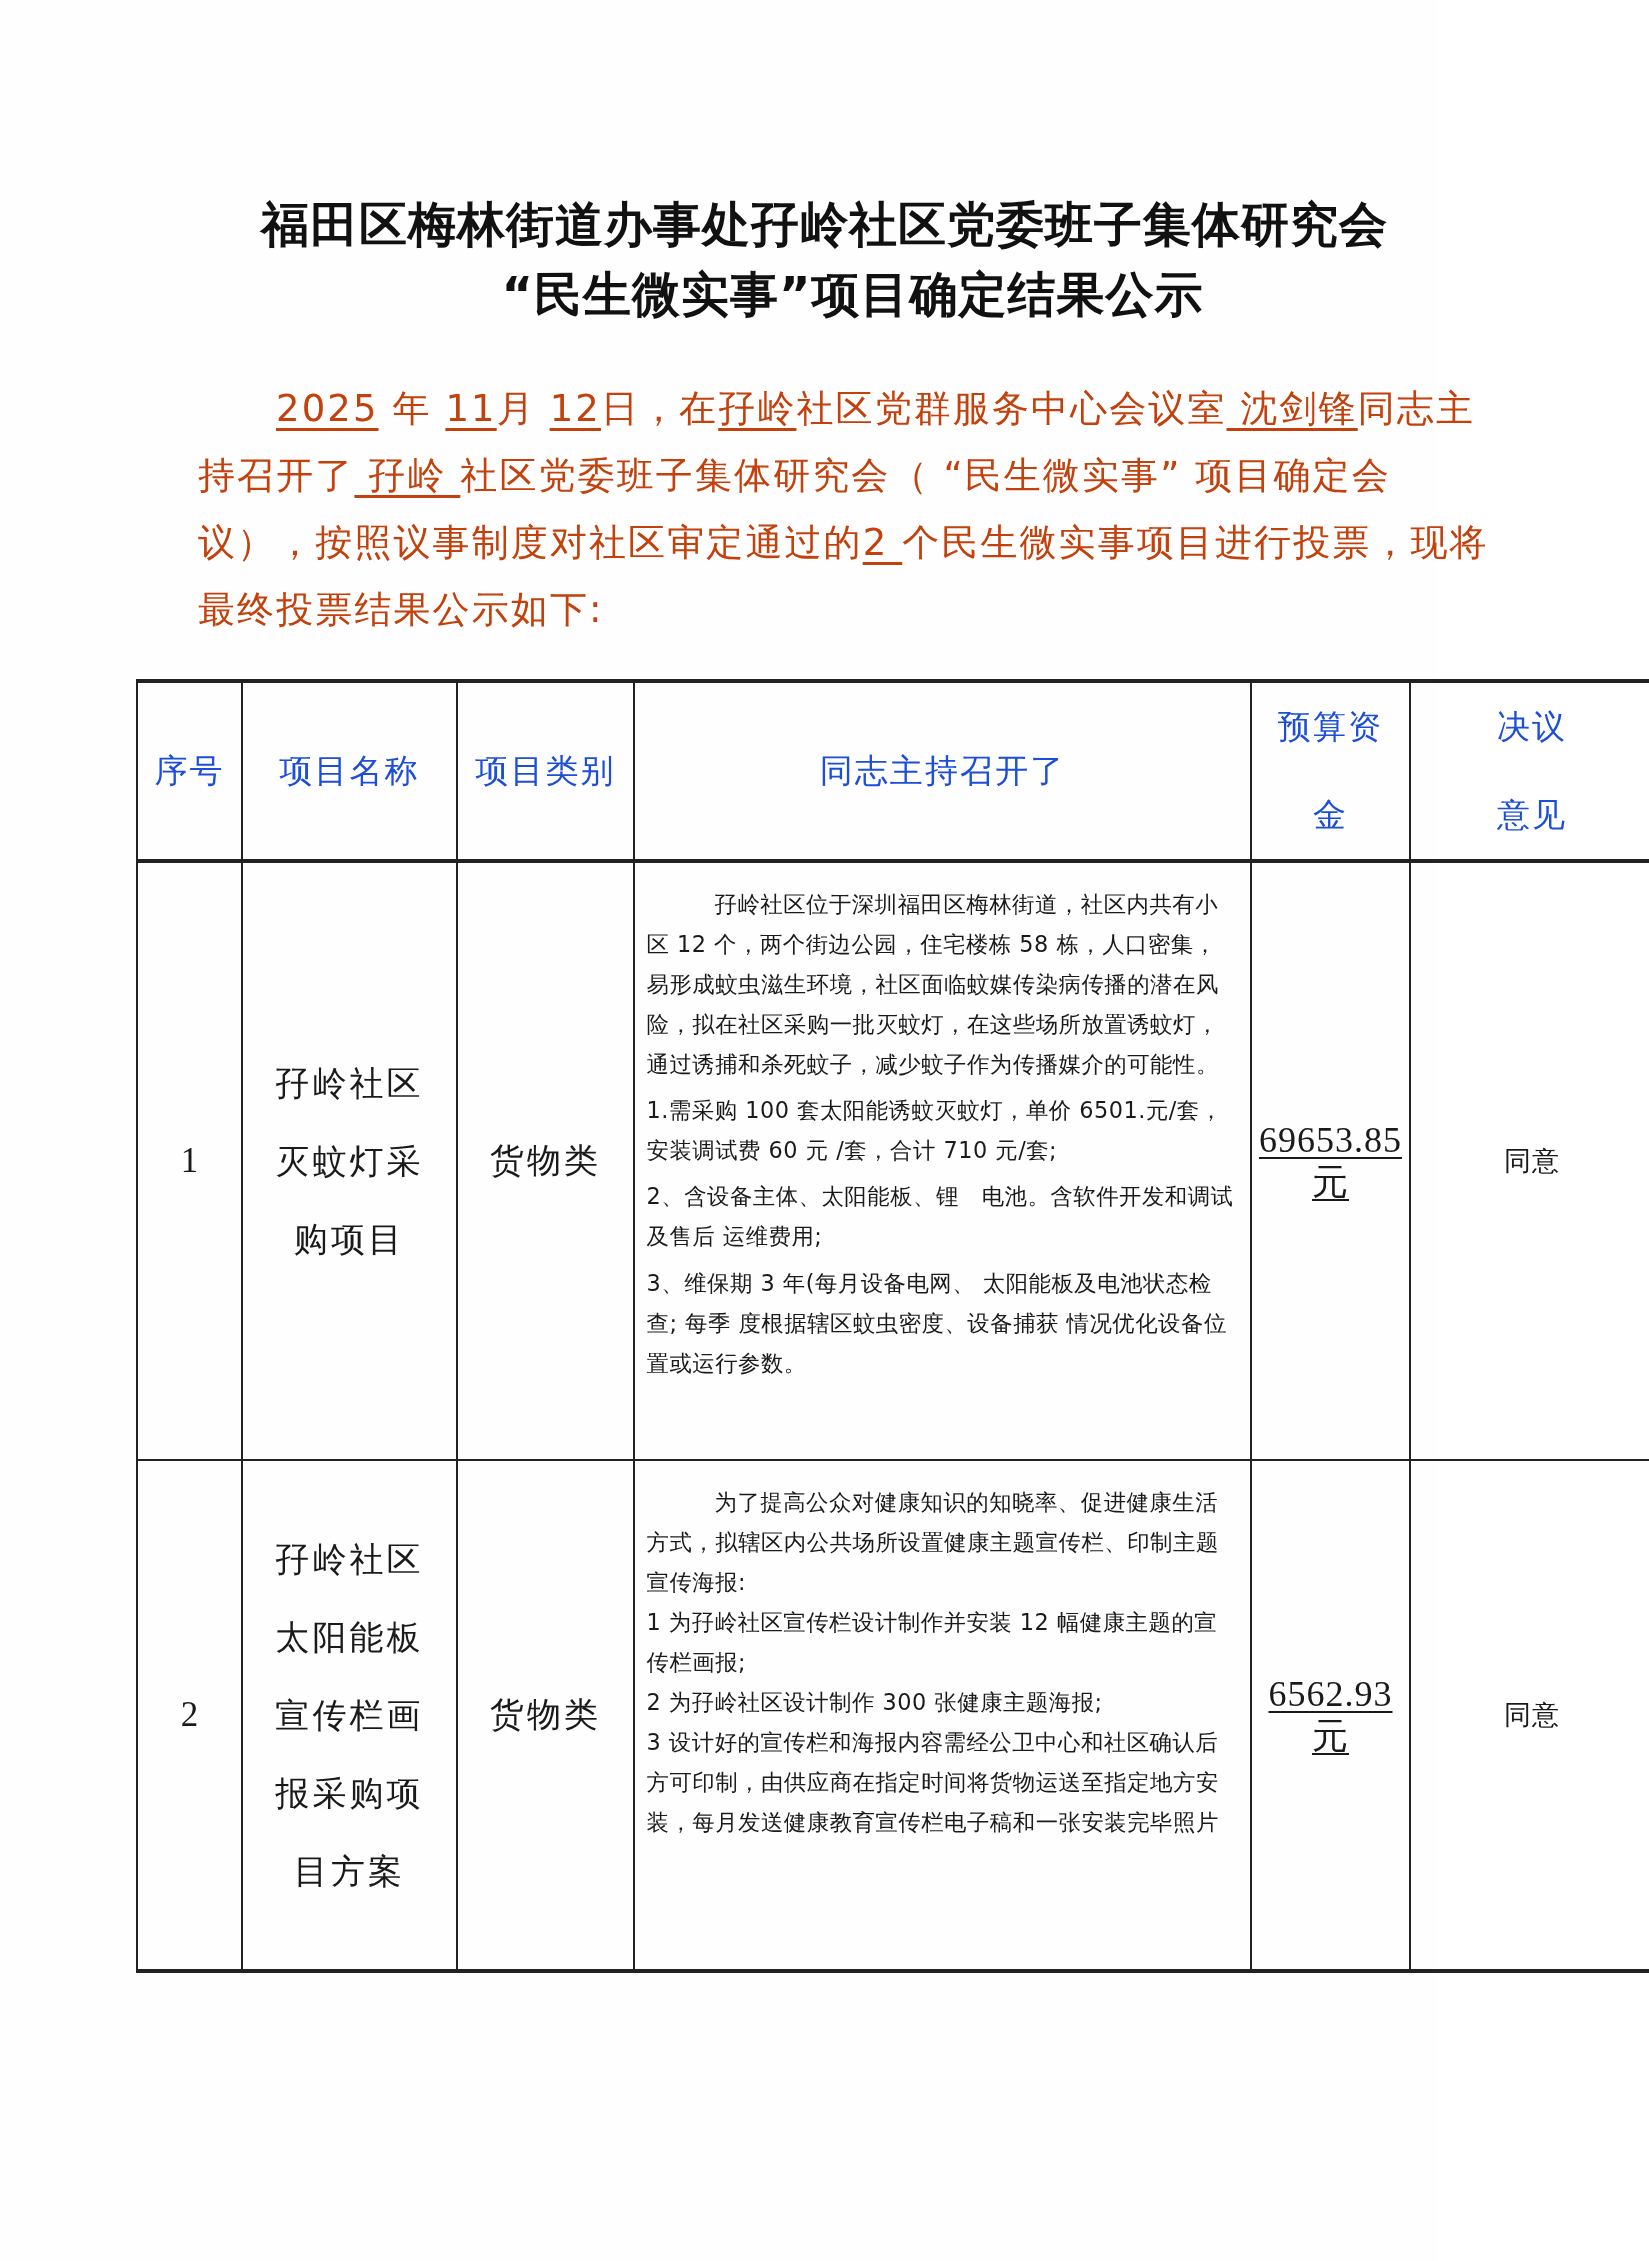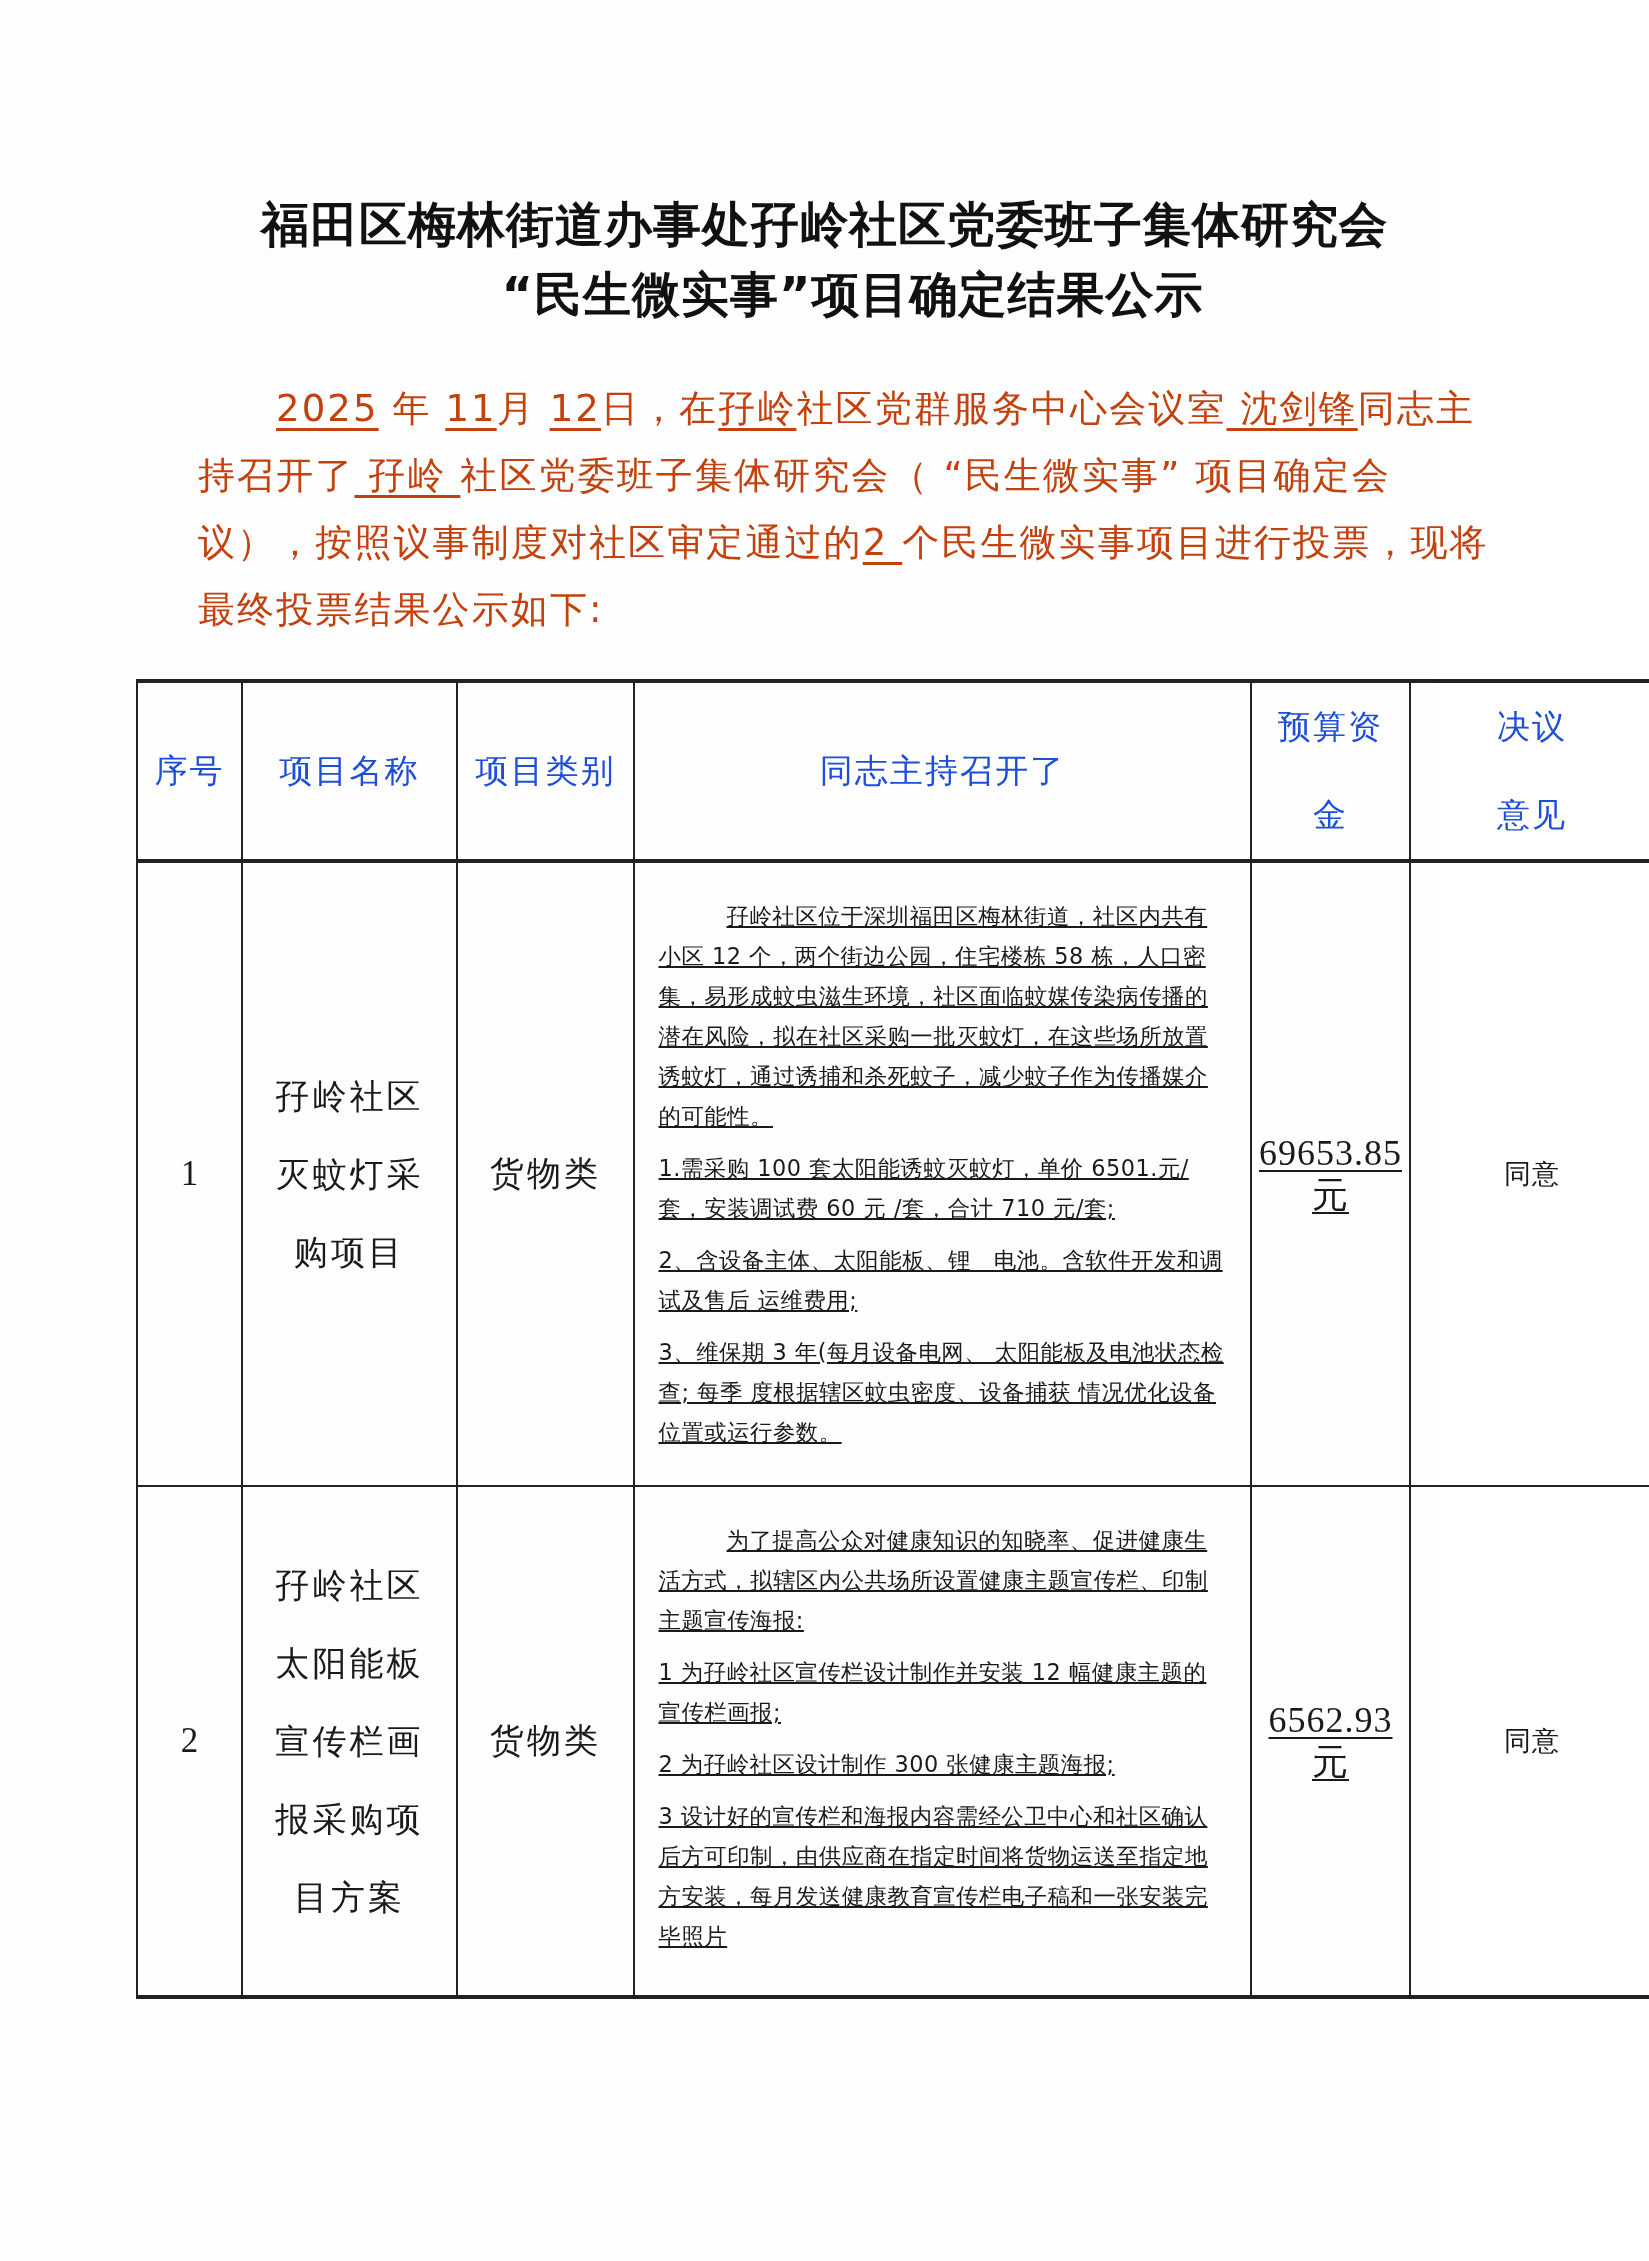--- a/index.html
+++ b/index.html
@@ -100,21 +100,21 @@
     .content {
       text-align: left !important;
       vertical-align: top !important;
       padding: 21px 11.5px 21px 11.5px !important;
       font-family: "DejaVu Sans", sans-serif;
       font-size: 22.4px;
       line-height: 40px;
       letter-spacing: 0.5px;
       color: #1a1a1a;
     }
-    .content p { margin: 12px; text-decoration: underline; }
+    .content p { margin: 0; }
     .content p.lead { text-indent: 68px; }
     .content p.item { margin-top: 6.2px; }
     .budget {
       font-family: "Liberation Serif", serif;
       font-size: 36px;
       line-height: 42px;
       letter-spacing: 1px;
     }
     .budget span {
       text-decoration: underline;

